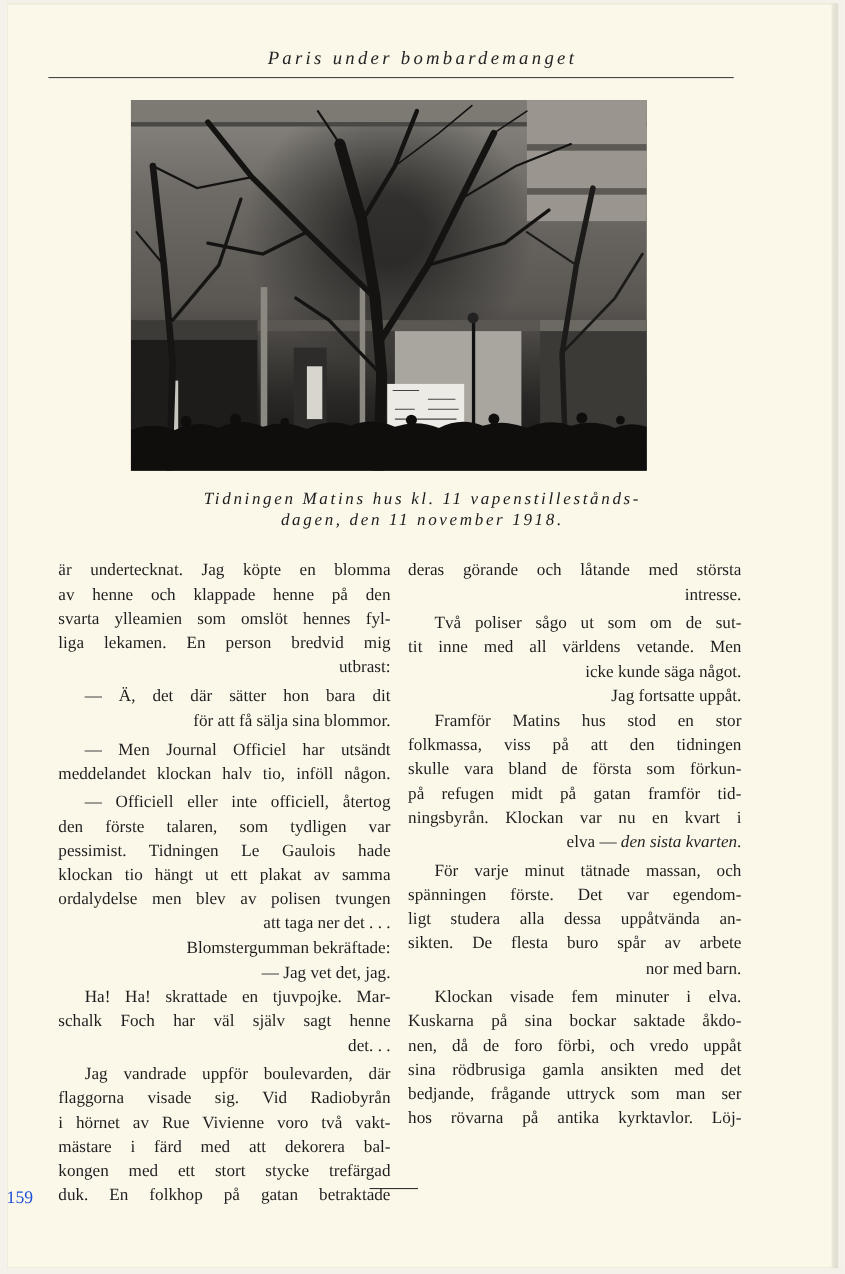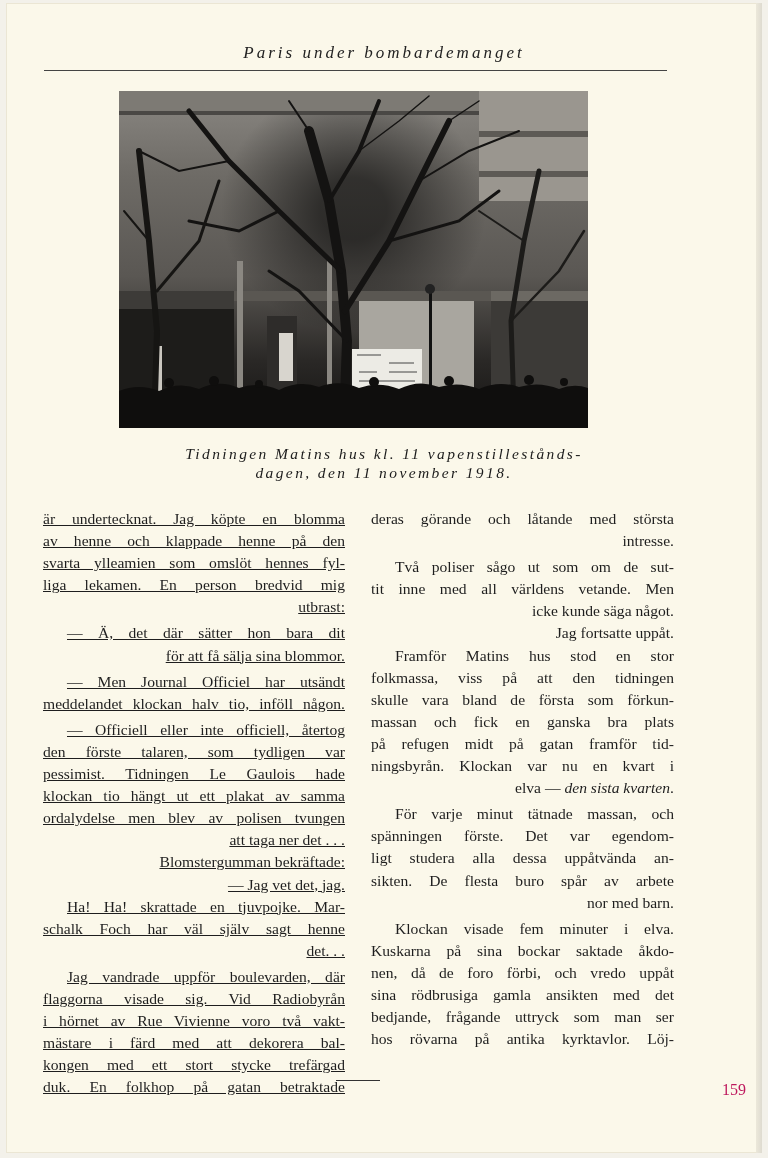--- a/index.html
+++ b/index.html
@@ -41,33 +41,33 @@
     position: absolute; left: 0; width: 100%; top: 441px;
     text-align: center;
     font-family: "Liberation Serif", serif; font-style: italic;
     font-size: 15.5px; letter-spacing: 2.4px; line-height: 19px; color: #1c1c1c;
   }
   .col {
     position: absolute; top: 505px; width: 302px;
     font-family: "Liberation Serif", serif;
     font-size: 15.6px; line-height: 22.1px; color: #1e1e1e;
   }
-  .col.left { left: 37px; text-decoration: underline; }
+  .col.left { left: 47px; }
   .col.right { left: 365px; width: 303px; }
   .line { display: block; white-space: nowrap; height: 22.1px; text-align: right; }
   .line.j { text-align: justify; text-align-last: justify; }
   .line.indent { padding-left: 24px; }
   .line.gap { margin-top: 4px; }
   em.it { font-style: italic; }
   .folio-rule {
     position: absolute; left: 330px; top: 1077px; width: 44px; height: 1px; background: #333;
   }
   .folio {
-    position: absolute; left: 0; width: 100%; top: 1078px; text-align: right;
-    font-family: "Liberation Serif", serif; font-size: 16px; color: #be185d;
+    position: absolute; left: 0; width: 100%; top: 1078px; text-align: left;
+    font-family: "Liberation Serif", serif; font-size: 16px; color: #1d4ed8;
     padding-right: 16px; box-sizing: border-box;
   }
 </style>
 </head>
 <body>
 
 <div class="page">
   <div class="page-edge-right"></div>
 
   <div class="running-head">Paris under bombardemanget</div>
@@ -186,21 +186,20 @@
   <div class="col right" id="col-right">
       <span class="line j">deras görande och låtande med största</span>
       <span class="line ">intresse.</span>
       <span class="line j indent gap">Två poliser sågo ut som om de sut-</span>
       <span class="line j">tit inne med all världens vetande. Men</span>
       <span class="line ">icke kunde säga något.</span>
       <span class="line indent">Jag fortsatte uppåt.</span>
       <span class="line j indent">Framför Matins hus stod en stor</span>
       <span class="line j">folkmassa, viss på att den tidningen</span>
       <span class="line j">skulle vara bland de första som förkun-</span>
-      <span class="line j">massan och fick en ganska bra plats</span>
       <span class="line j">på refugen midt på gatan framför tid-</span>
       <span class="line j">ningsbyrån. Klockan var nu en kvart i</span>
       <span class="line ">elva — <em class="it">den sista kvarten</em>.</span>
       <span class="line j indent gap">För varje minut tätnade massan, och</span>
       <span class="line j">spänningen förste. Det var egendom-</span>
       <span class="line j">ligt studera alla dessa uppåtvända an-</span>
       <span class="line j">sikten. De flesta buro spår av arbete</span>
       <span class="line ">nor med barn.</span>
       <span class="line j indent gap">Klockan visade fem minuter i elva.</span>
       <span class="line j">Kuskarna på sina bockar saktade åkdo-</span>

